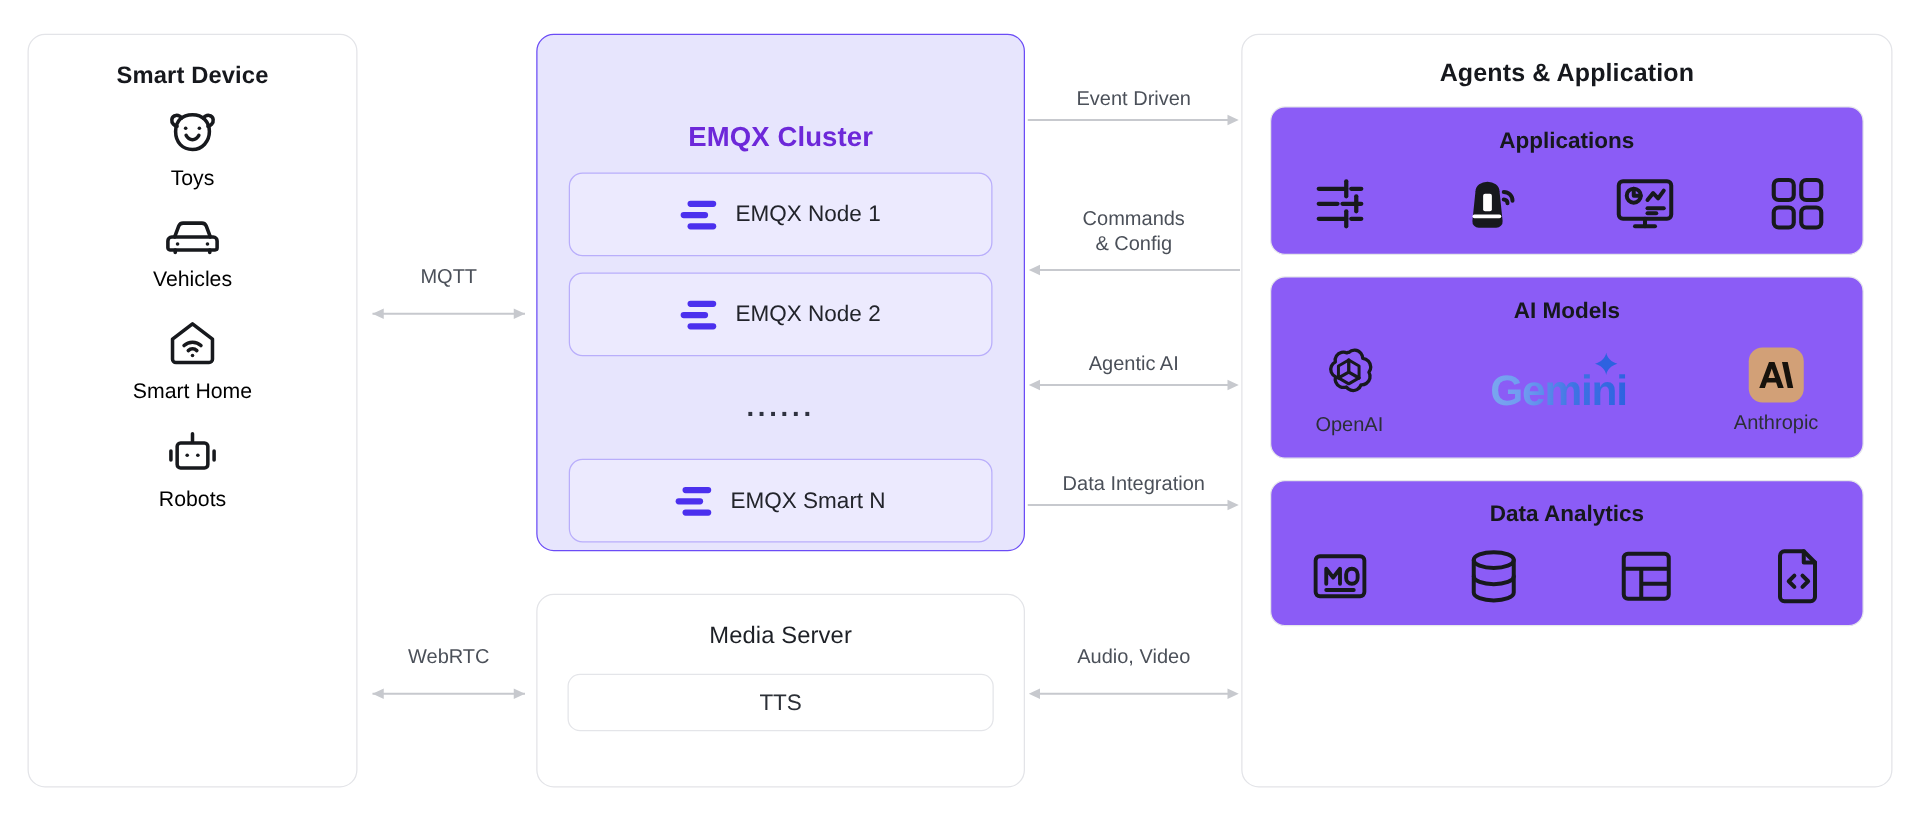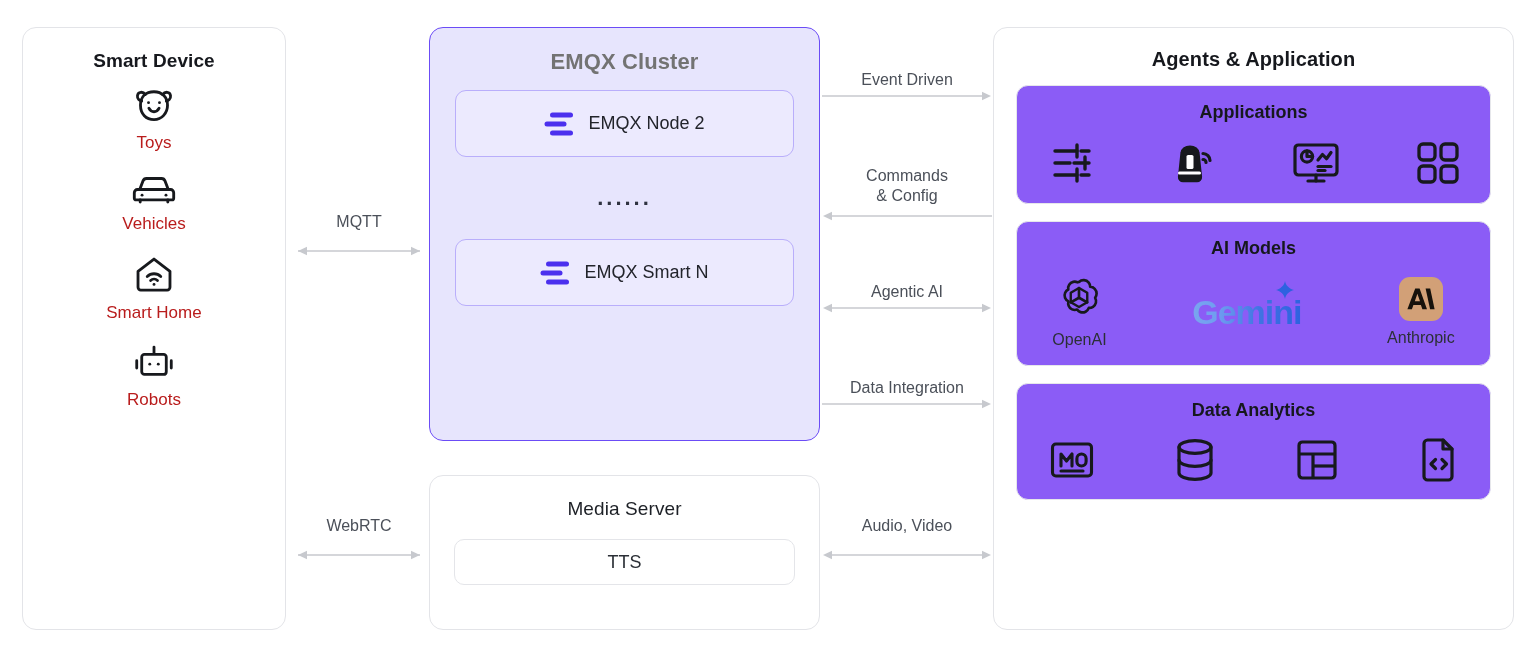--- a/index.html
+++ b/index.html
@@ -47,32 +47,32 @@
   .device-list {
     margin-top: 12px;
     display: flex; flex-direction: column;
     align-items: center;
     gap: 20px;
   }
   .device-item {
     display: flex; flex-direction: column;
     align-items: center; gap: 7px;
   }
-  .device-item .lbl { font-size: 17px; color: #b91c1c; }
+  .device-item .lbl { font-size: 17px; color: #000000; }
   .device-item svg { display: block; }
 
   
   #emqx-cluster {
     left: 429px; top: 27px; width: 391px; height: 414px;
     background: #e7e5fd;
     border: 1.6px solid #6B4CF6;
     border-radius: 14px;
     padding-top: 21px;
   }
-  #emqx-cluster .panel-title { font-size: 22px; color: #737373; }
+  #emqx-cluster .panel-title { font-size: 22px; color: #6d28d9; margin-top: 48px; }
   .node-list {
     margin-top: 15px;
     padding: 0 25px;
     display: flex; flex-direction: column;
     gap: 13px;
   }
   .node {
     height: 67px;
     border: 1px solid #b9aefb;
     border-radius: 11px;
@@ -210,20 +210,30 @@
         <span class="lbl">Robots</span>
       </div>
 
     </div>
   </div>
 
   <div class="panel" id="emqx-cluster">
     <div class="panel-title">EMQX Cluster</div>
     <div class="node-list">
 
+      <div class="node">
+        <span>
+          <svg class="node-icon" viewBox="0 0 30 26" fill="#4B30EE">
+            <rect x="6" y="1.5" width="23" height="5" rx="2.5"></rect>
+            <rect x="0.5" y="10.5" width="22" height="5" rx="2.5"></rect>
+            <rect x="6" y="19.5" width="23" height="5" rx="2.5"></rect>
+          </svg>
+        </span>
+        <span class="lbl">EMQX Node 1</span>
+      </div>
 
       <div class="node">
         <span>
           <svg class="node-icon" viewBox="0 0 30 26" fill="#4B30EE">
             <rect x="6" y="1.5" width="23" height="5" rx="2.5"></rect>
             <rect x="0.5" y="10.5" width="22" height="5" rx="2.5"></rect>
             <rect x="6" y="19.5" width="23" height="5" rx="2.5"></rect>
           </svg>
         </span>
         <span class="lbl">EMQX Node 2</span>

